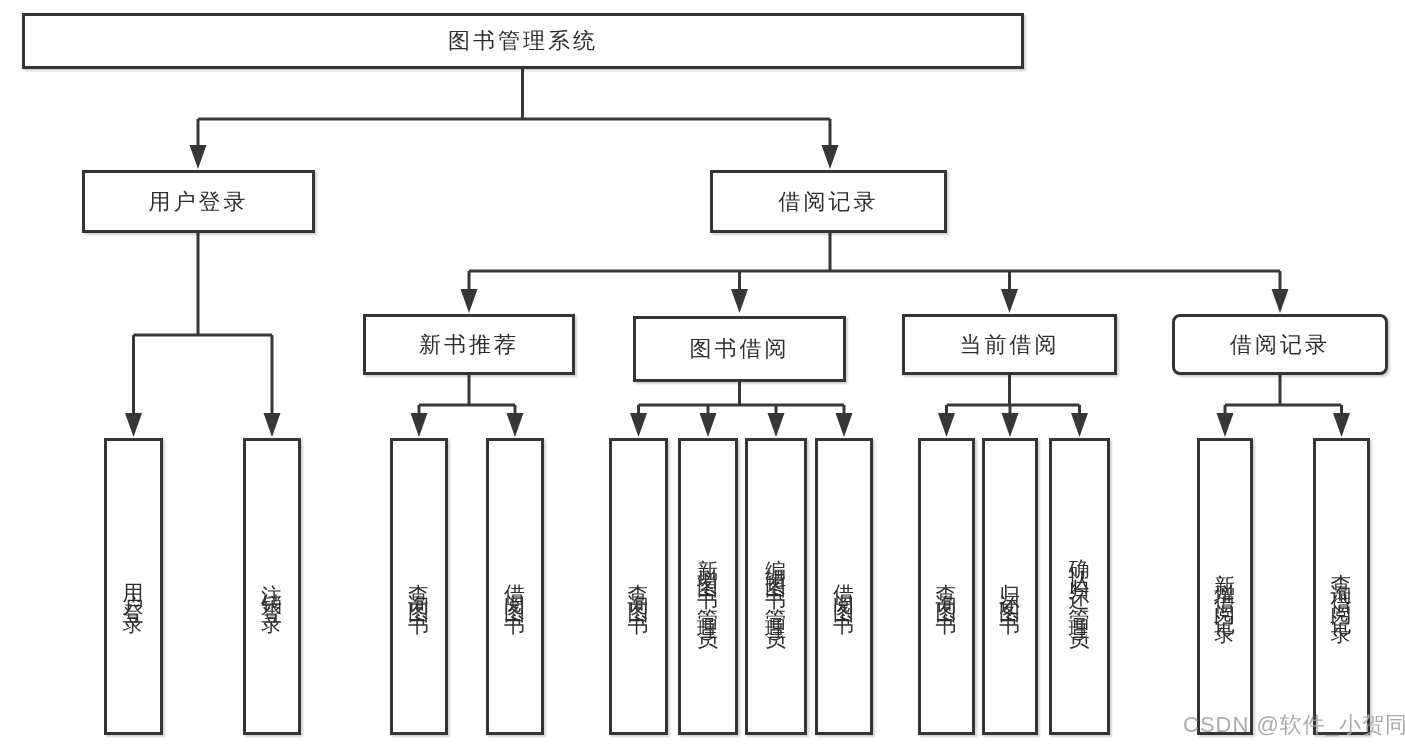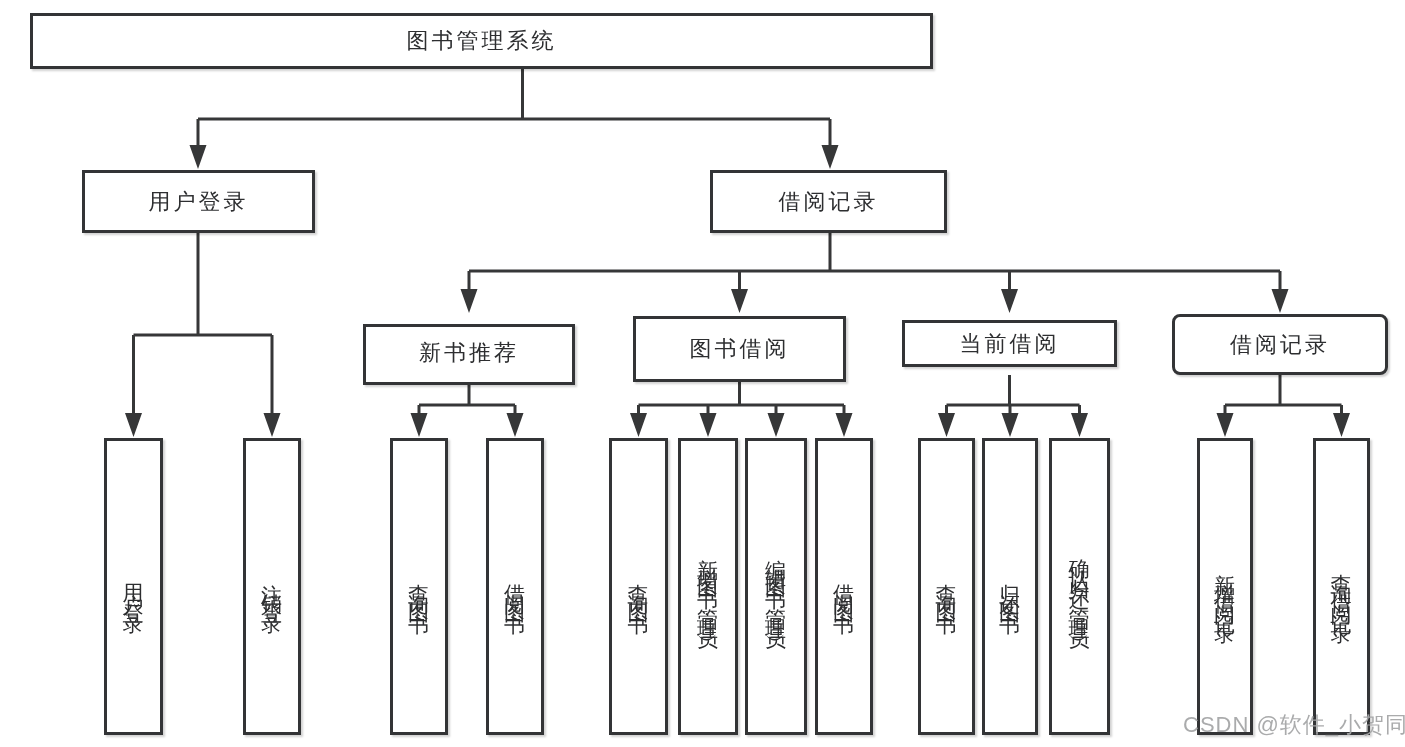--- a/index.html
+++ b/index.html
@@ -30,26 +30,26 @@
   }
   .vnode {
     writing-mode:vertical-rl;
     text-orientation:mixed;
     font-size:21px;
     letter-spacing:10px;
     white-space:normal;
     padding:6px 0;
   }
   
-  .n-root { left:22px;  top:13px;  width:903px; height:56px;margin-left:8px; }
+  .n-root { left:22px;  top:13px;  width:1002px; height:56px; }
   .n-2a   { left:82px;  top:170px; width:233px;  height:63px; }
   .n-2b   { left:710px; top:170px; width:237px;  height:63px; }
-  .n-3a   { left:363px; top:324px; width:212px;  height:61px;font-family:Liberation Mono, monospace; }
+  .n-3a   { left:363px; top:314px; width:212px;  height:61px; }
   .n-3b   { left:633px; top:316px; width:213px;  height:66px;text-align:right; }
-  .n-3c   { left:902px; top:314px; width:215px;  height:47px;margin-top:6px; }
+  .n-3c   { left:902px; top:314px; width:215px;  height:61px; }
   .n-3d   { left:1172px;top:314px; width:216px;  height:61px;border-radius:8px; }
   .leaf   { top:438px; height:297px; }
   .l-1a { left:104px;  width:59px; }
   .l-1b { left:243px;  width:58px; }
   .l-2a { left:390px;  width:58px; }
   .l-2b { left:486px;  width:58px; }
   .l-3a { left:609px;  width:59px; }
   .l-3b { left:678px;  width:60px; }
   .l-3c { left:745px;  width:62px; }
   .l-3d { left:815px;  width:58px; }

